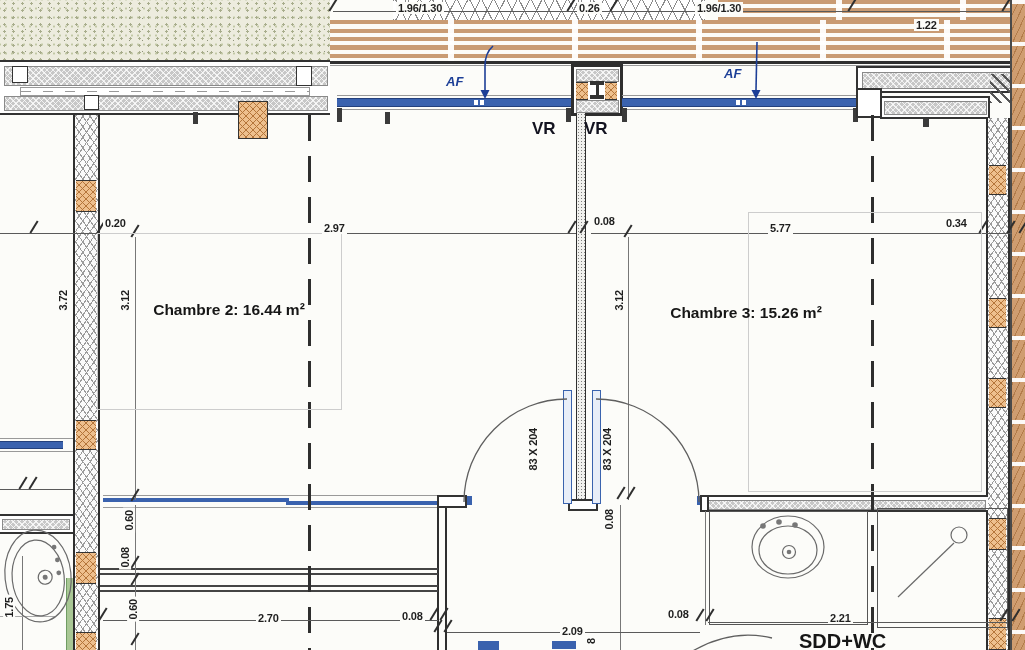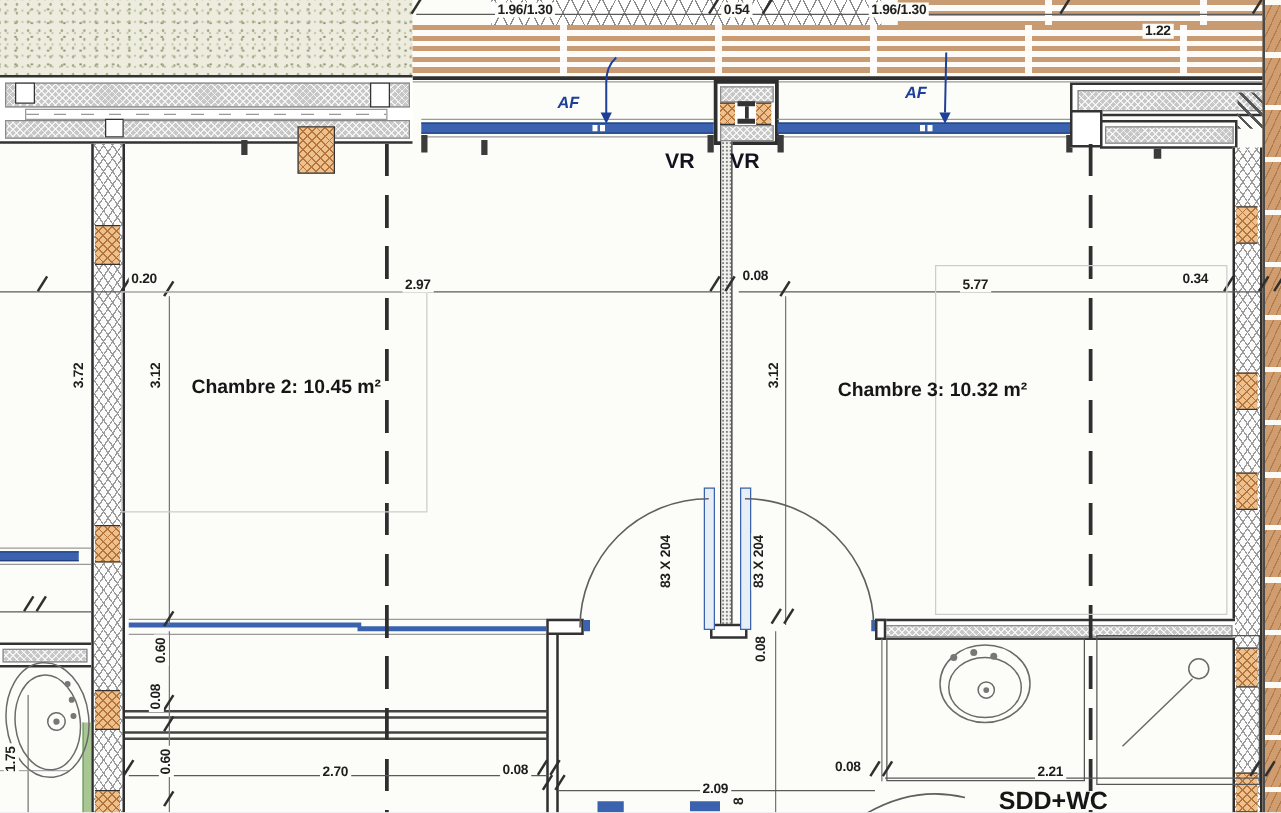--- a/index.html
+++ b/index.html
@@ -71,21 +71,21 @@
   <div class="abs dk" style="left:330px;top:61px;width:695px;height:2.5px;"></div>
   <div class="abs hl" style="left:330px;top:65px;width:695px;height:1px;background:#999;"></div>
 
   <div class="abs hl" style="left:333px;top:11px;width:677px;"></div>
   <div class="abs tick" style="left:326px;top:4px;"></div>
   <div class="abs tick" style="left:564px;top:4px;"></div>
   <div class="abs tick" style="left:607px;top:4px;"></div>
   <div class="abs tick" style="left:845px;top:4px;"></div>
   <div class="abs tick" style="left:999px;top:4px;"></div>
   <div class="abs dim" style="left:396px;top:2px;">1.96/1.30</div>
-  <div class="abs dim" style="left:577px;top:2px;">0.54</div>
+  <div class="abs dim" style="left:577px;top:2px;">0.26</div>
   <div class="abs dim" style="left:695px;top:2px;">1.96/1.30</div>
   <div class="abs dim" style="left:914px;top:19px;">1.22</div>
 
   <div class="abs" style="left:0;top:60px;width:330px;height:55px;background:#fff;border-top:2.5px solid #333;border-bottom:2.5px solid #333;box-sizing:border-box;"></div>
   <div class="abs grayband" style="left:4px;top:66px;width:322px;height:18px;"></div>
   <div class="abs grayband" style="left:4px;top:96px;width:322px;height:13px;"></div>
   <div class="abs" style="left:20px;top:87px;width:290px;height:9px;background:#fff;border:1px solid #999;box-sizing:border-box;background-image:repeating-linear-gradient(to right,#999 0 10px,transparent 10px 22px);background-size:100% 1px;background-position:center;background-repeat:no-repeat;"></div>
   <div class="abs whitebox" style="left:12px;top:66px;width:16px;height:17px;border-width:1px;"></div>
   <div class="abs whitebox" style="left:84px;top:95px;width:15px;height:15px;border-width:1px;"></div>
   <div class="abs whitebox" style="left:296px;top:66px;width:16px;height:20px;border-width:1px;"></div>
@@ -248,23 +248,23 @@
   <div class="abs hl" style="left:0;top:451px;width:73px;background:#999;"></div>
   <div class="abs" style="left:0;top:514px;width:73px;height:20px;background:#fff;border-top:2.5px solid #333;border-bottom:2.5px solid #333;box-sizing:border-box;">
     <div class="abs grayband" style="left:2px;top:3px;width:66px;height:9px;"></div>
   </div>
   <div class="abs" style="left:66px;top:578px;width:6px;height:72px;background:#a9c795;border-left:1px solid #6f9c63;"></div>
 
   <div class="abs" style="left:478px;top:641px;width:21px;height:9px;background:#3a62ae;"></div>
   <div class="abs" style="left:552px;top:641px;width:24px;height:8px;background:#3a62ae;"></div>
 
   <div class="abs room" style="left:113px;top:300px;width:232px;">
-    <div>Chambre 2: 10.45 m²</div>
-  </div>
-  <div class="abs room" style="left:650px;top:303px;width:192px;">Chambre 3: 10.32 m²</div>
+    <div>Chambre 2: 16.44 m²</div>
+  </div>
+  <div class="abs room" style="left:650px;top:303px;width:192px;">Chambre 3: 15.26 m²</div>
   <div class="abs room" style="left:799px;top:628px;font-size:20px;text-align:center;">SDD+WC</div>
 
   <svg class="overlay" width="1025" height="650" viewBox="0 0 1025 650">
     <path class="arc" d="M464,502 A103,103 0 0 1 567,399"></path>
     <path class="arc" d="M596,399 A103,103 0 0 1 699,502"></path>
     <path class="arc" d="M691,652 Q731,628 772,638"></path>
     <g transform="rotate(-6 38 576)">
       <ellipse class="fix" cx="38" cy="576" rx="33" ry="46"></ellipse>
       <ellipse class="fix" cx="38" cy="578" rx="26" ry="38"></ellipse>
       <circle class="fix" cx="45" cy="578" r="7"></circle>

